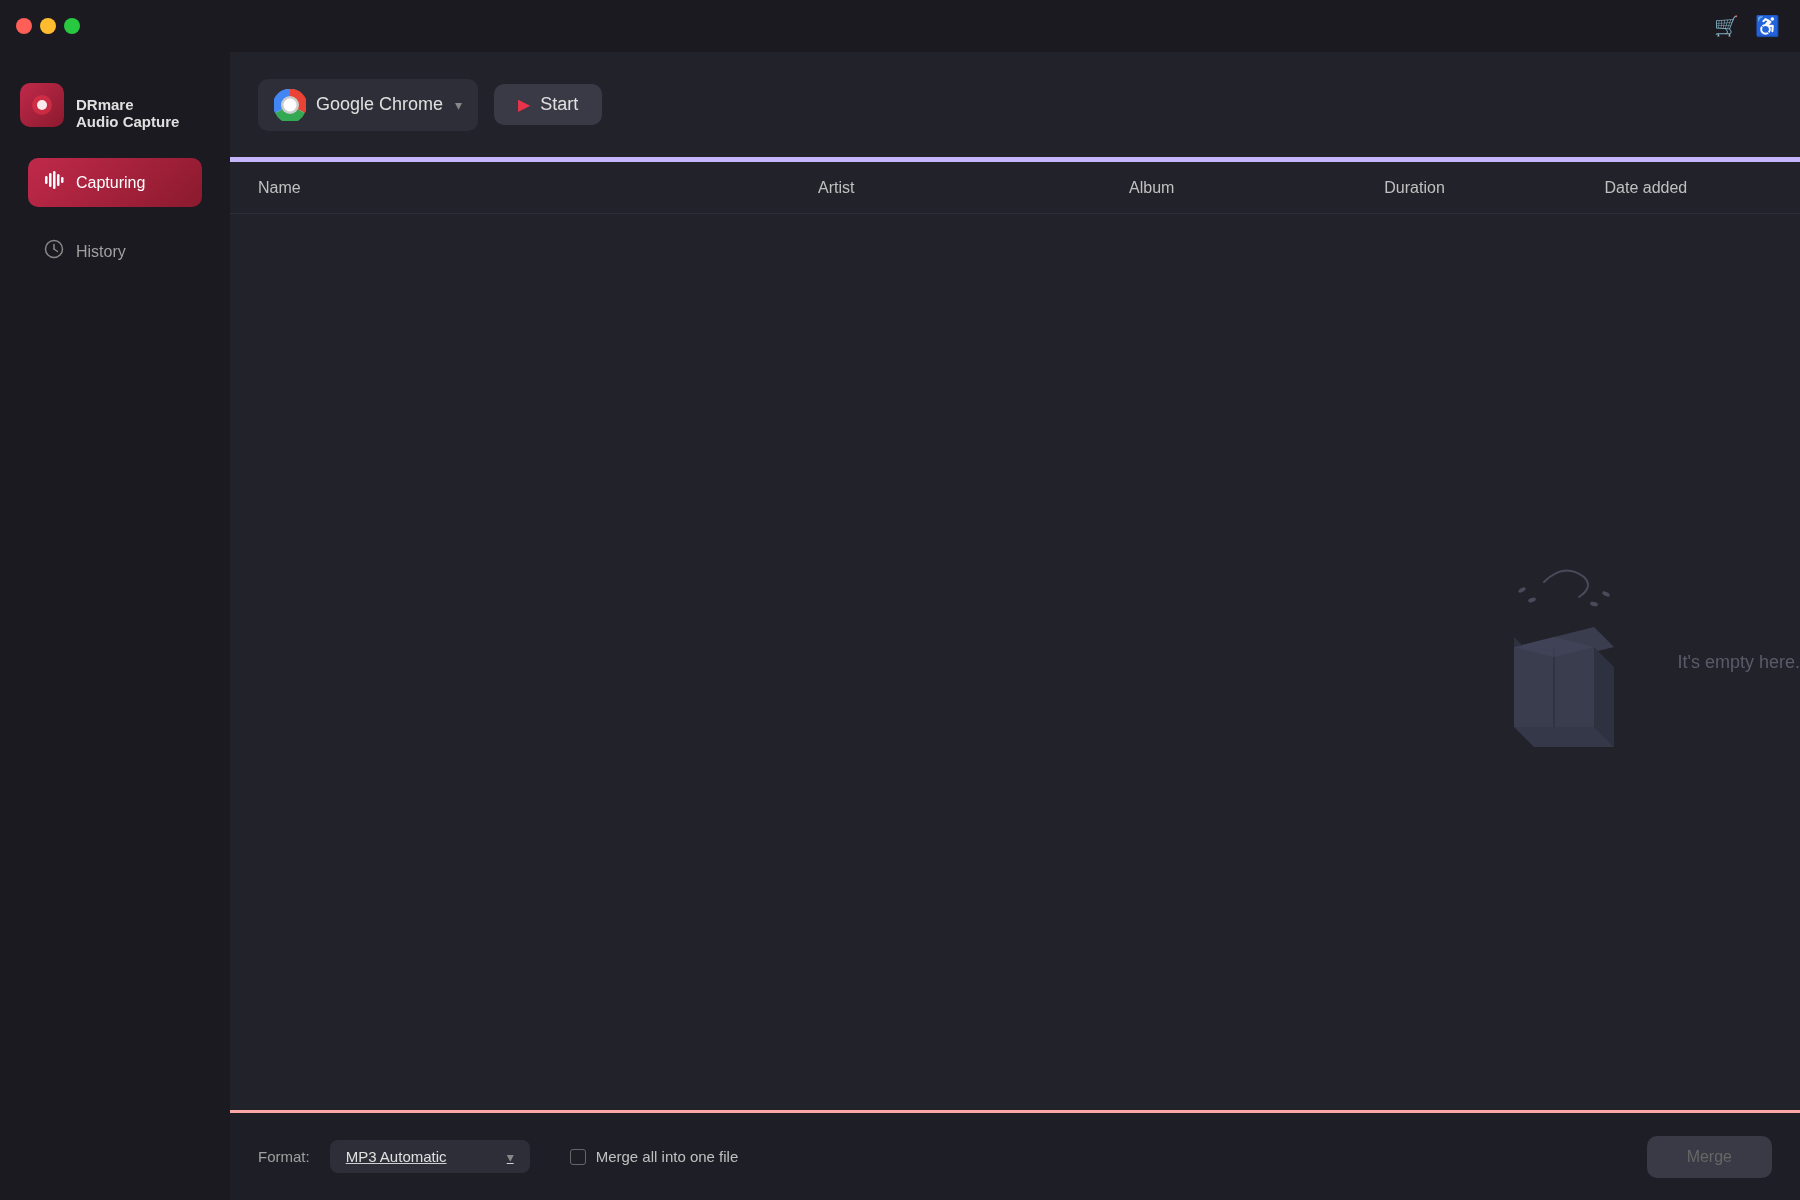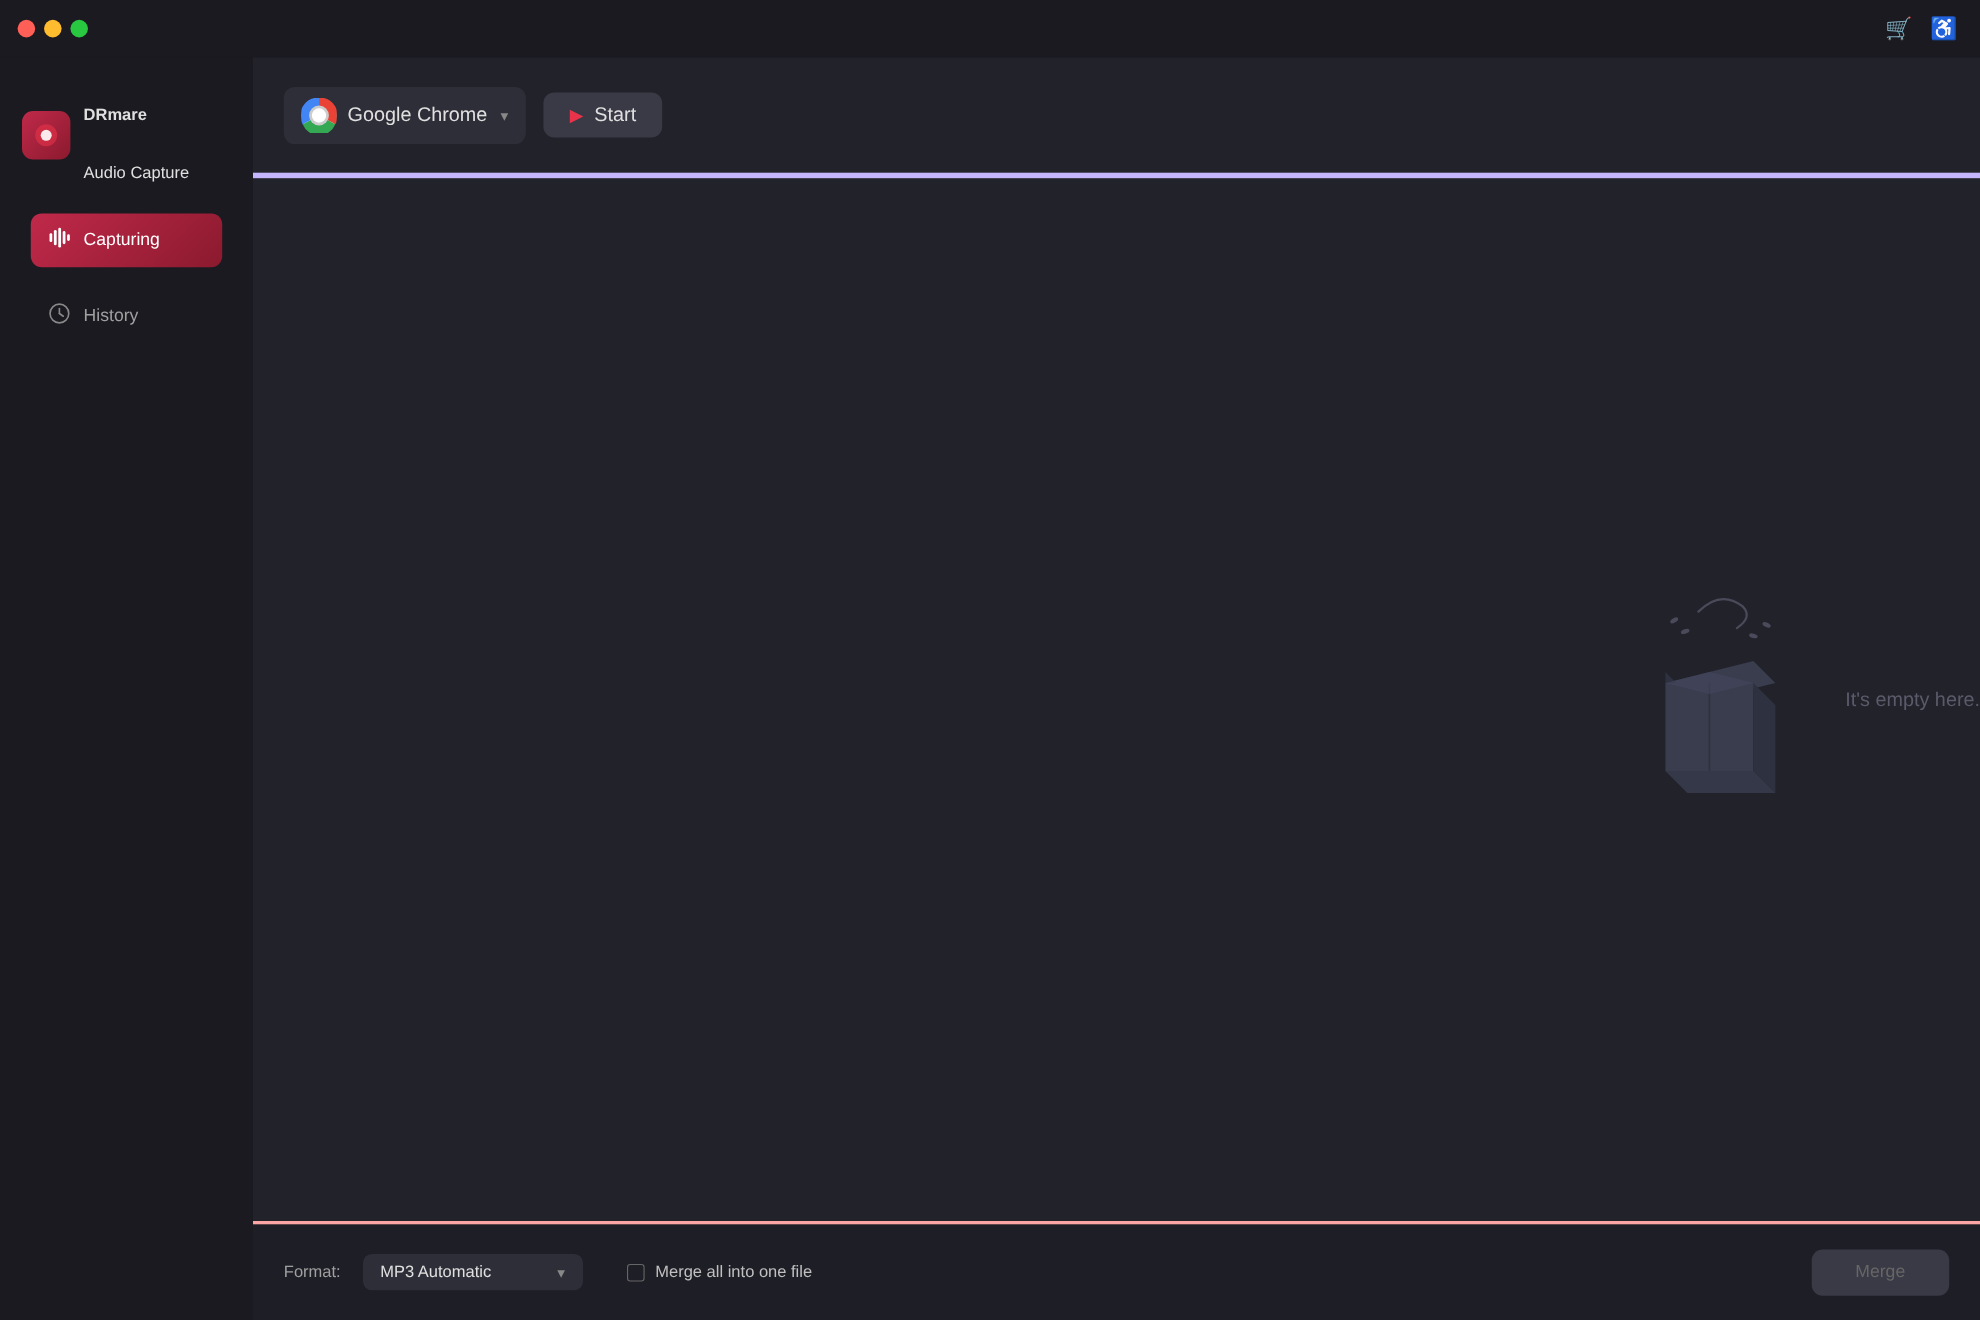--- a/index.html
+++ b/index.html
@@ -104,23 +104,22 @@
 
     .app-name-line1 {
       font-size: 15px;
       font-weight: 600;
       color: #e0e0e0;
       margin-top: 16px;
     }
 
     .app-name-line2 {
       font-size: 15px;
-      font-weight: 400;
+      font-weight: 700;
       color: #e0e0e0;
-      margin-top: 36px;
     }
 
     .sidebar-nav {
       display: flex;
       flex-direction: column;
       gap: 20px;
       padding: 0 28px;
     }
 
     .sidebar-item {
@@ -256,20 +255,21 @@
 
     .format-selector {
       display: flex;
       align-items: center;
       gap: 10px;
       background: #2e2e38;
       border-radius: 8px;
       padding: 8px 16px;
       cursor: pointer;
       min-width: 200px;
+      text-decoration: underline;
     }
 
     .format-value {
       font-size: 15px;
       color: #e0e0e0;
       flex: 1;
     }
 
     .merge-option {
       display: flex;
@@ -391,20 +391,27 @@
         <span class="source-name">Google Chrome</span>
         <span class="chevron-down">▾</span>
       </div>
 
       <button class="start-button">
         <span class="play-icon">▶</span>
         <span>Start</span>
       </button>
     </div>
 
+    <div class="table-header">
+      <div class="col-name">Name</div>
+      <div class="col-artist">Artist</div>
+      <div class="col-album">Album</div>
+      <div class="col-duration">Duration</div>
+      <div class="col-date">Date added</div>
+    </div>
 
     <div class="empty-state">
 
       <svg width="200" height="220" viewBox="0 0 200 220">
 
         <ellipse cx="78" cy="48" rx="4" ry="2" fill="#4a4a5a" transform="rotate(-20 78 48)"></ellipse>
         <ellipse cx="68" cy="38" rx="4" ry="2" fill="#4a4a5a" transform="rotate(-30 68 38)"></ellipse>
 
         <path d="M90 30 Q110 10 130 25 Q140 35 125 45" stroke="#4a4a5a" stroke-width="2" fill="none" stroke-linecap="round"></path>
         <ellipse cx="140" cy="52" rx="4" ry="2" fill="#4a4a5a" transform="rotate(15 140 52)"></ellipse>

